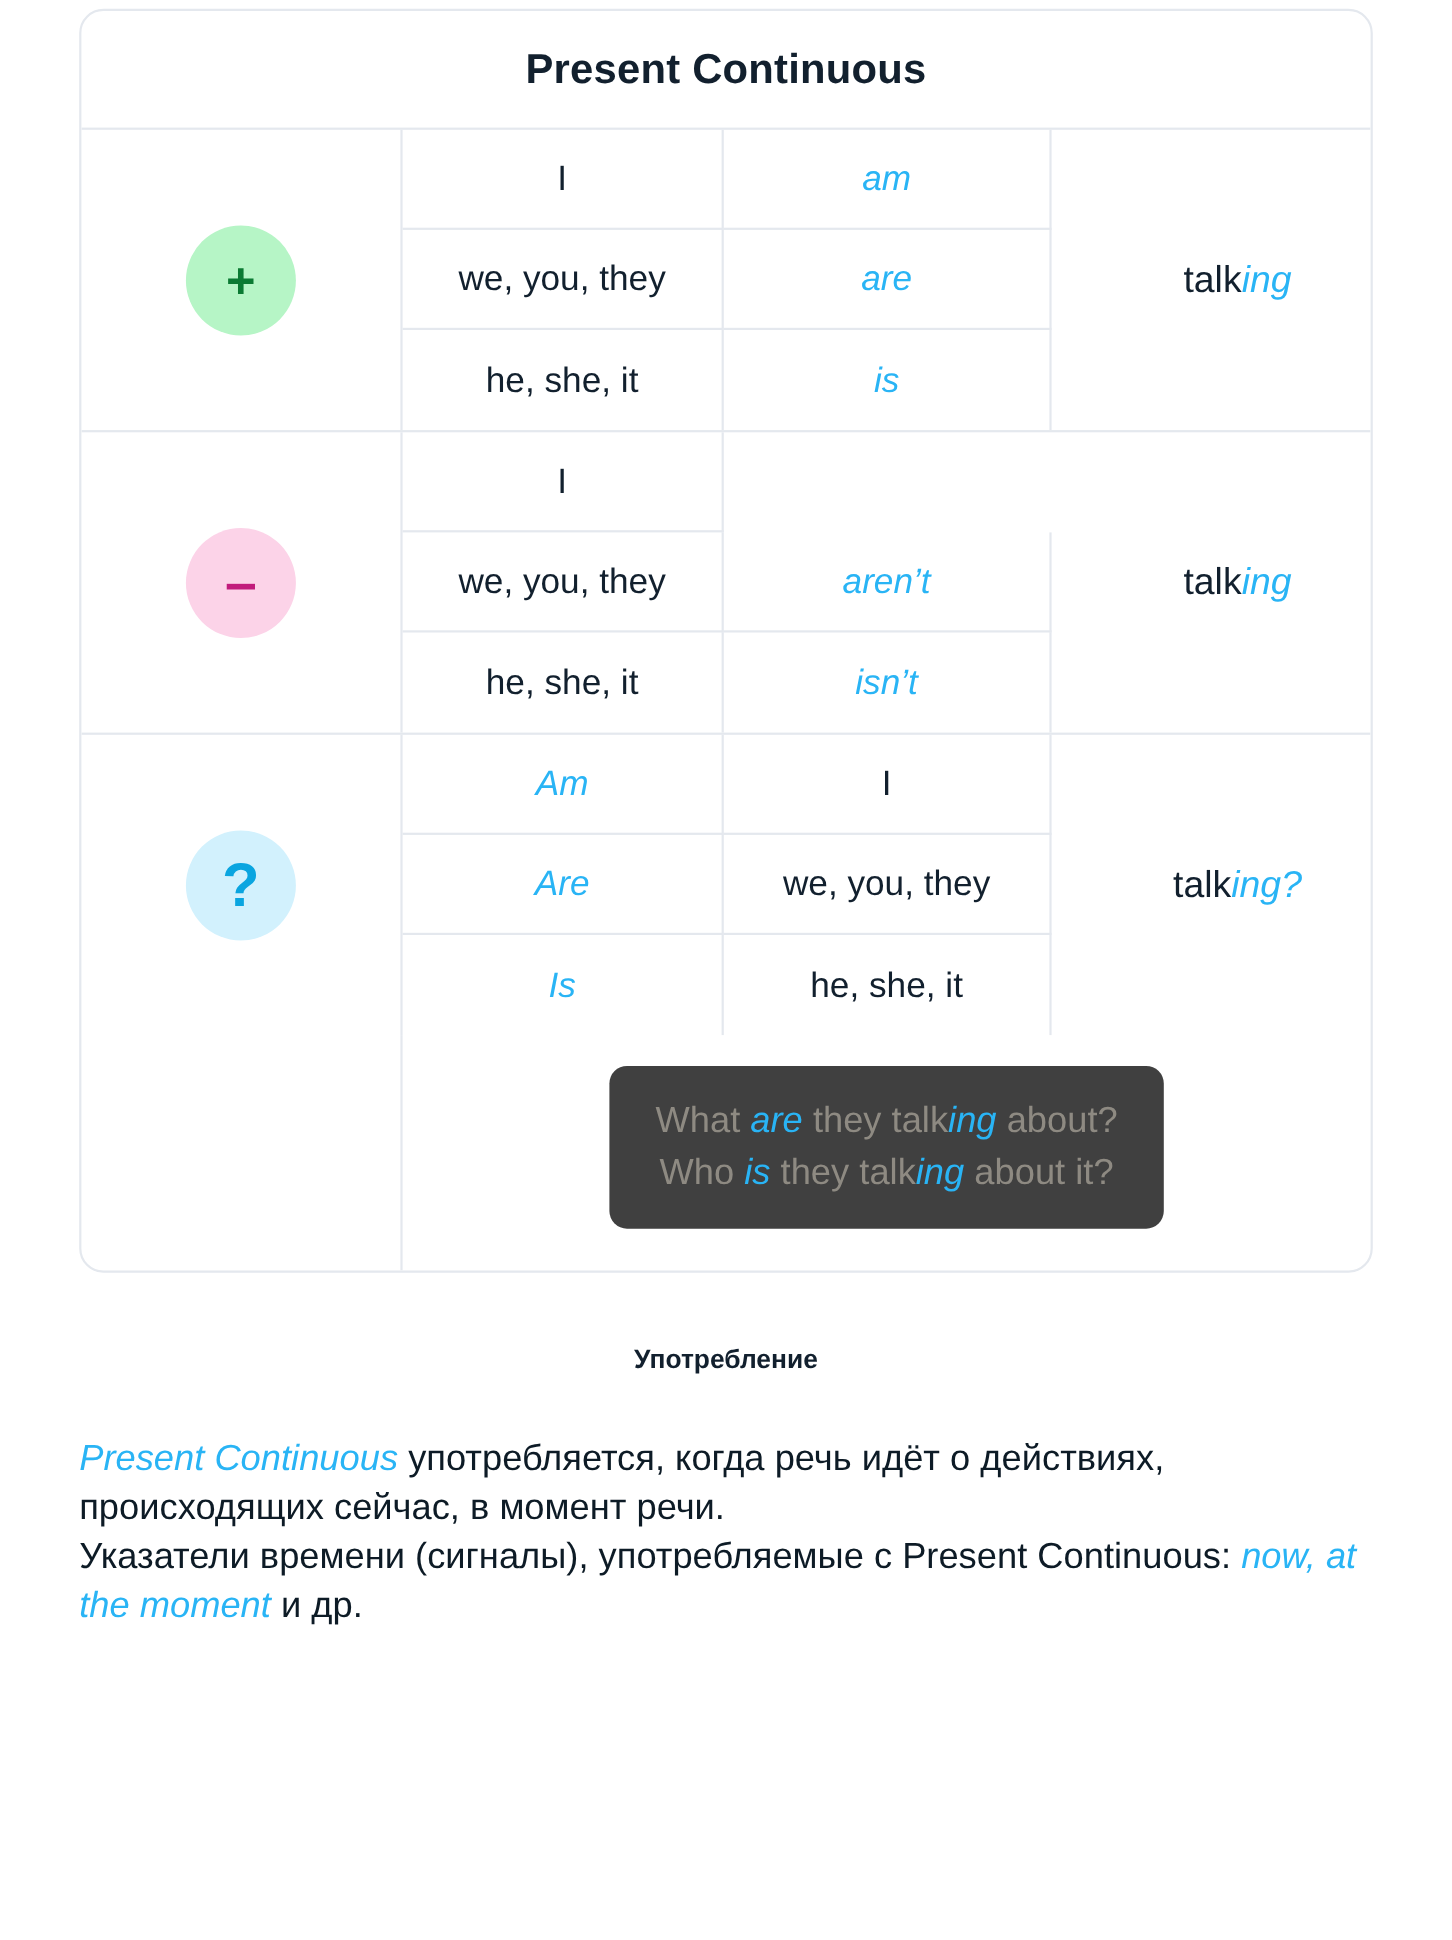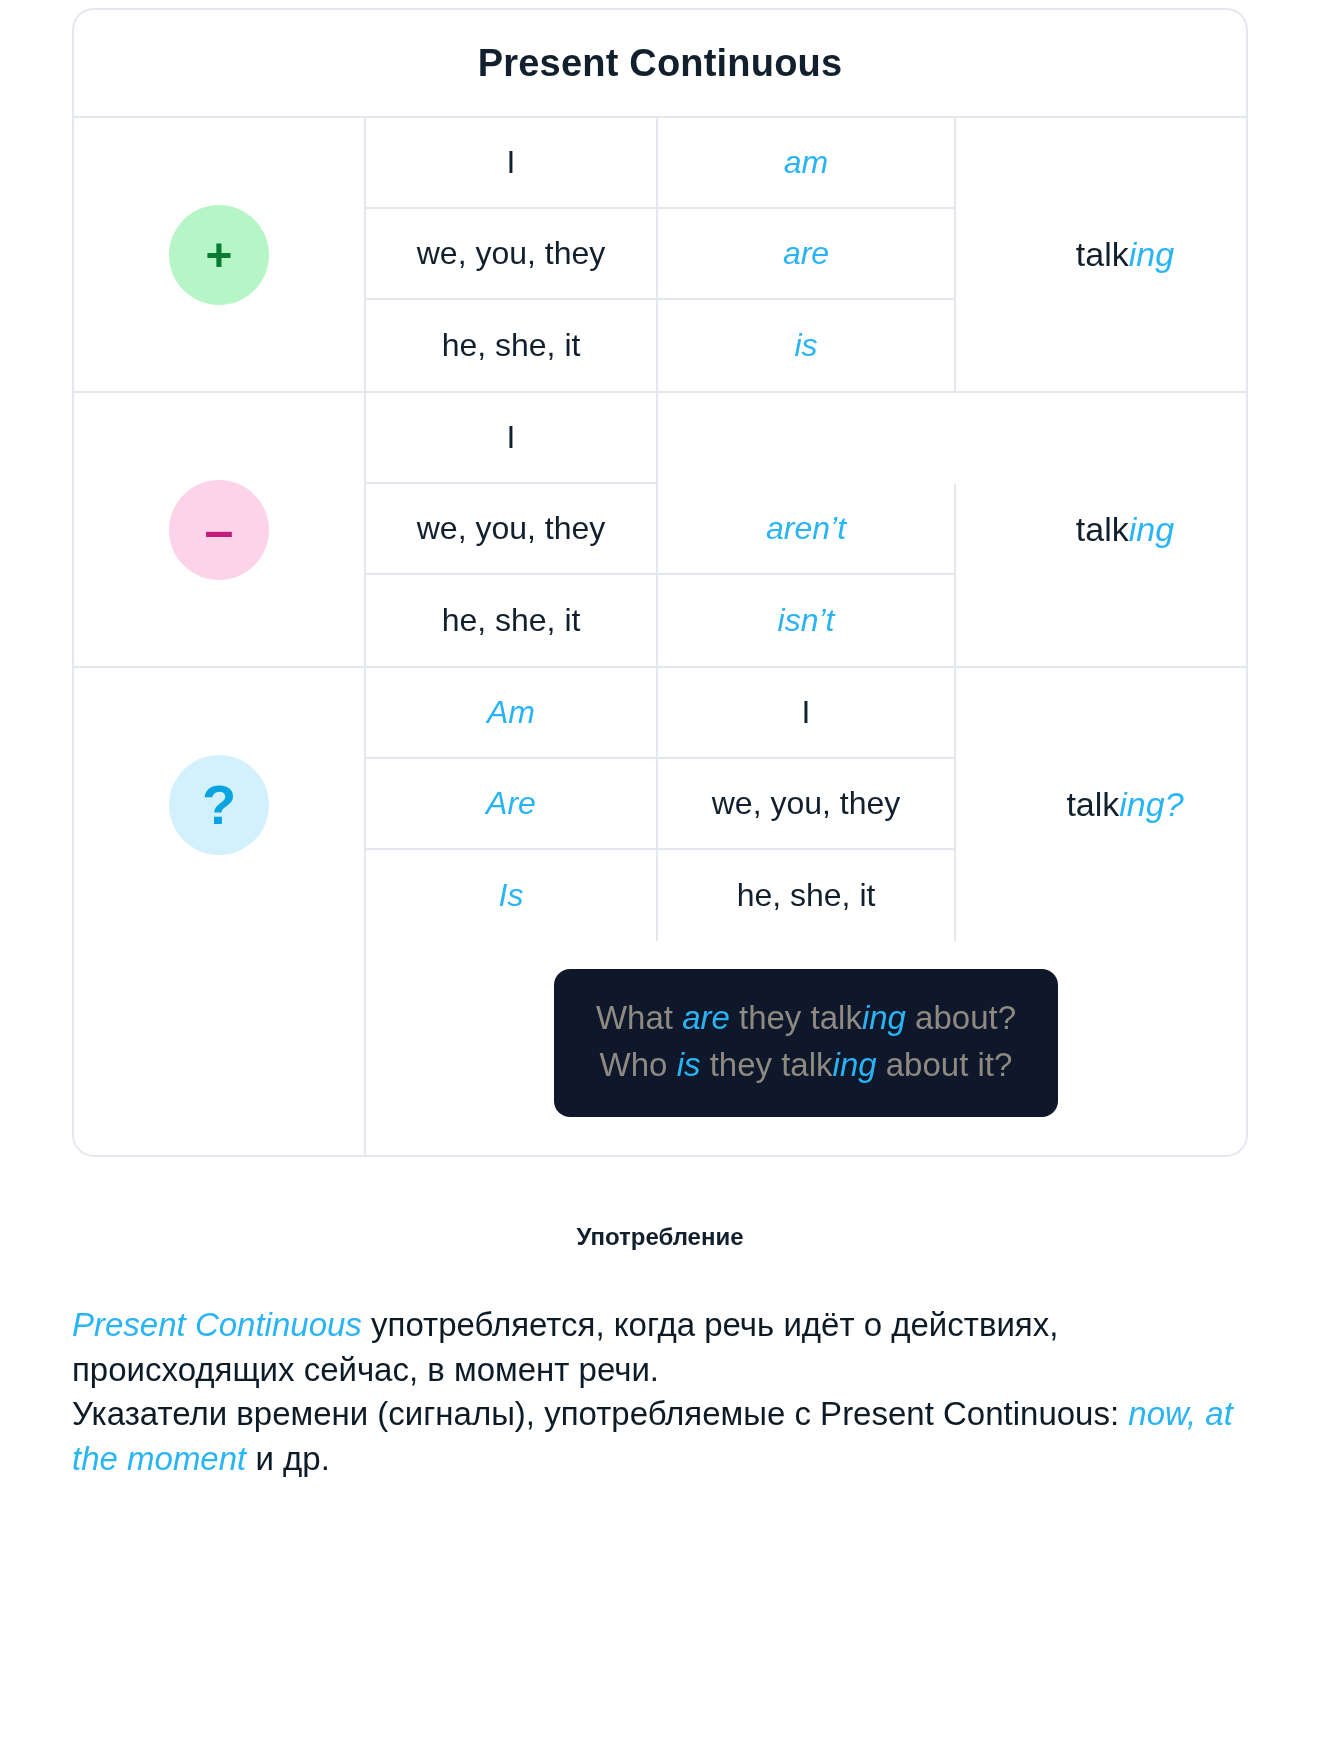--- a/index.html
+++ b/index.html
@@ -72,21 +72,21 @@
   .example-spacer {
     width:292px; min-width:292px;
     border-right:2px solid #e4e8ee;
   }
   .example-area {
     flex:1;
     display:flex; align-items:center; justify-content:center;
     padding:28px 0 38px 0;
   }
   .example-box {
-    background:#0f172a;
+    background:#404040;
     border-radius:16px;
     padding:26px 42px 28px 42px;
     text-align:center;
   }
   .example-line {
     font-size:33px; color:#8e8a82; line-height:1.42; white-space:nowrap;
   }
 
   
   .usage { padding:66px 0 0 0; }

